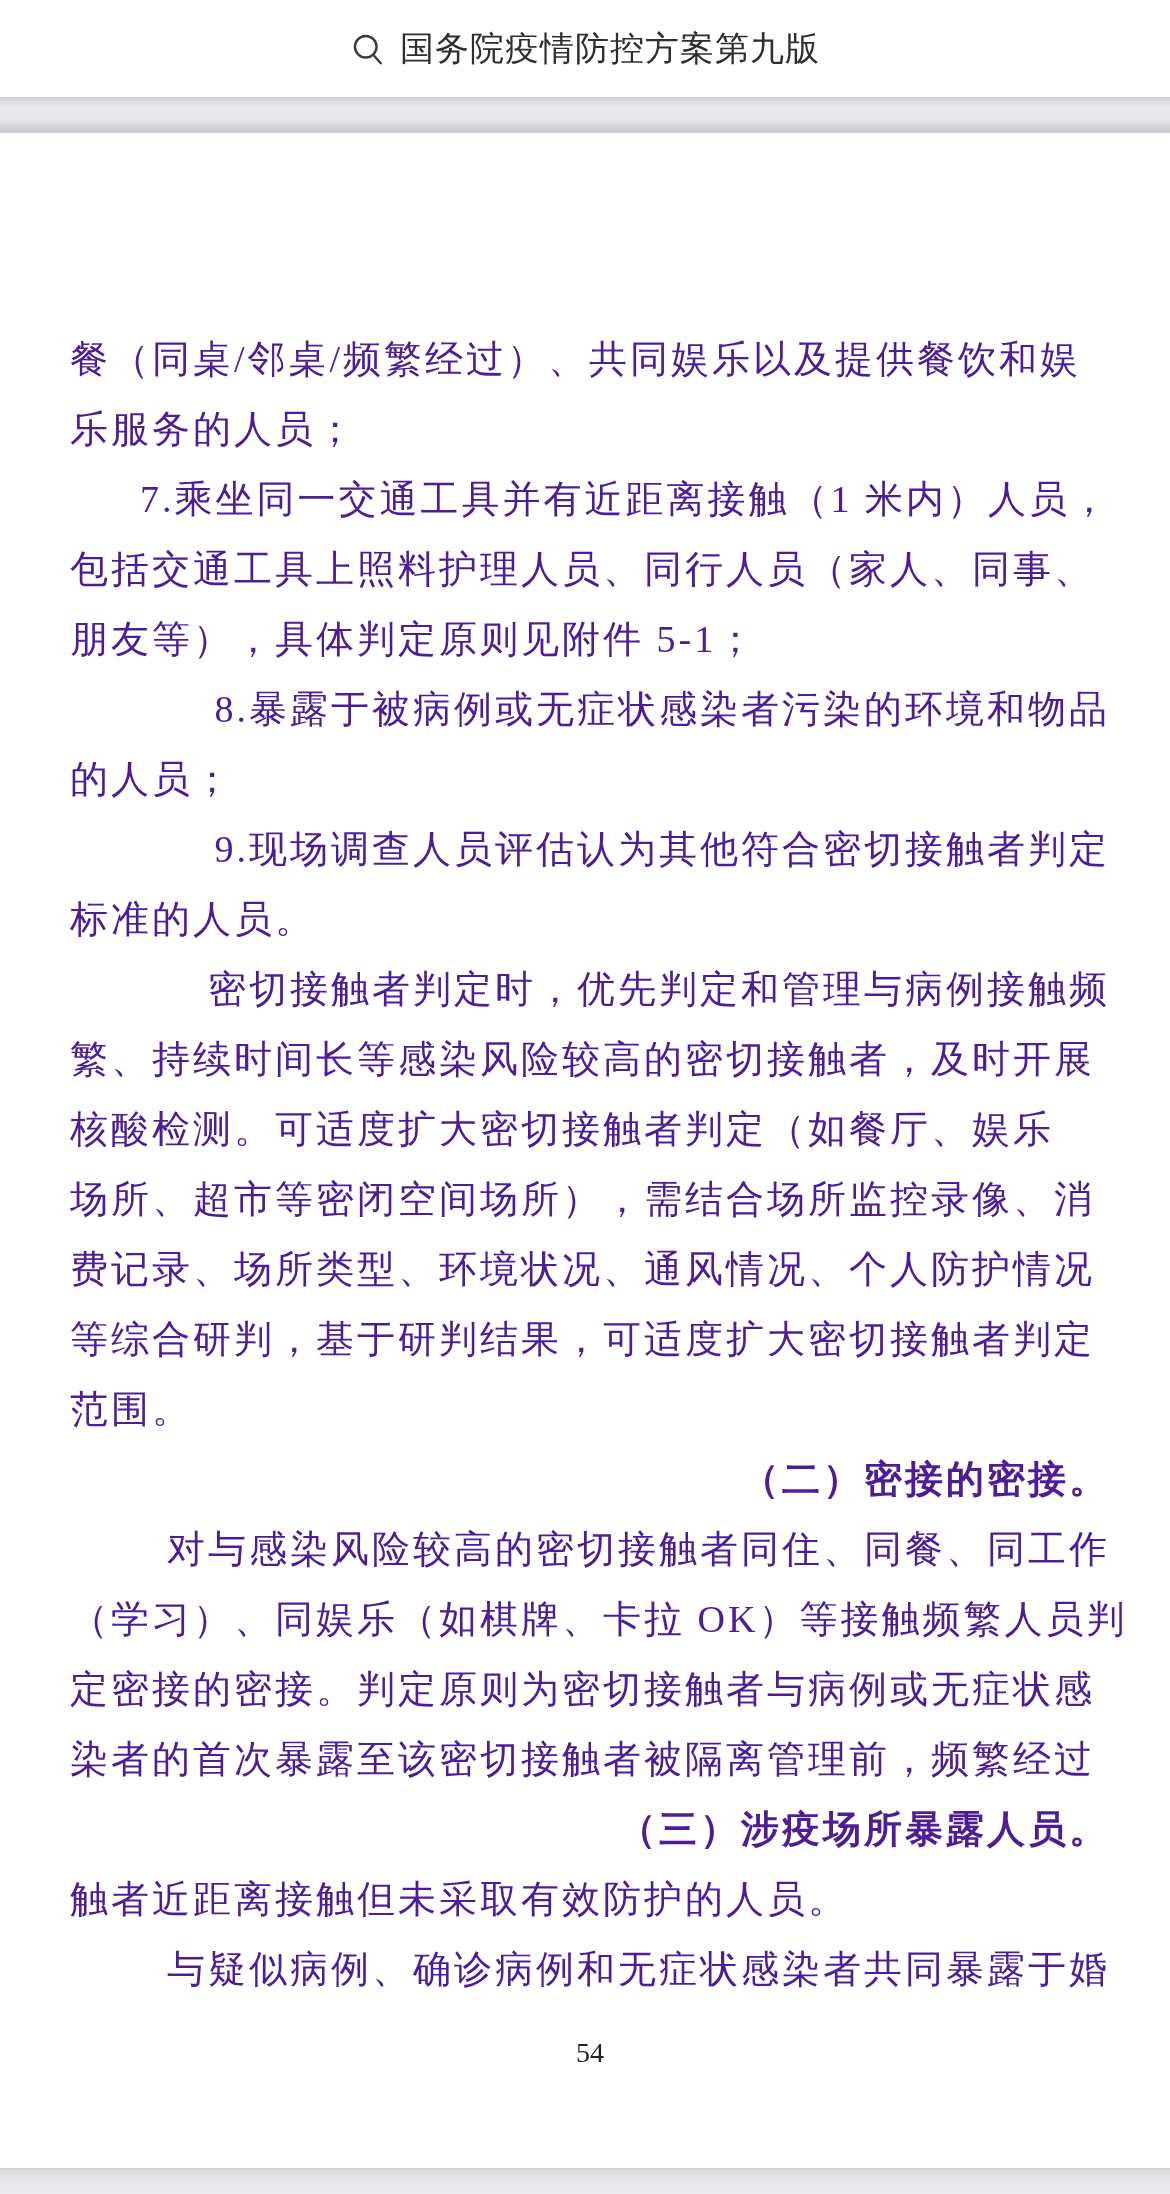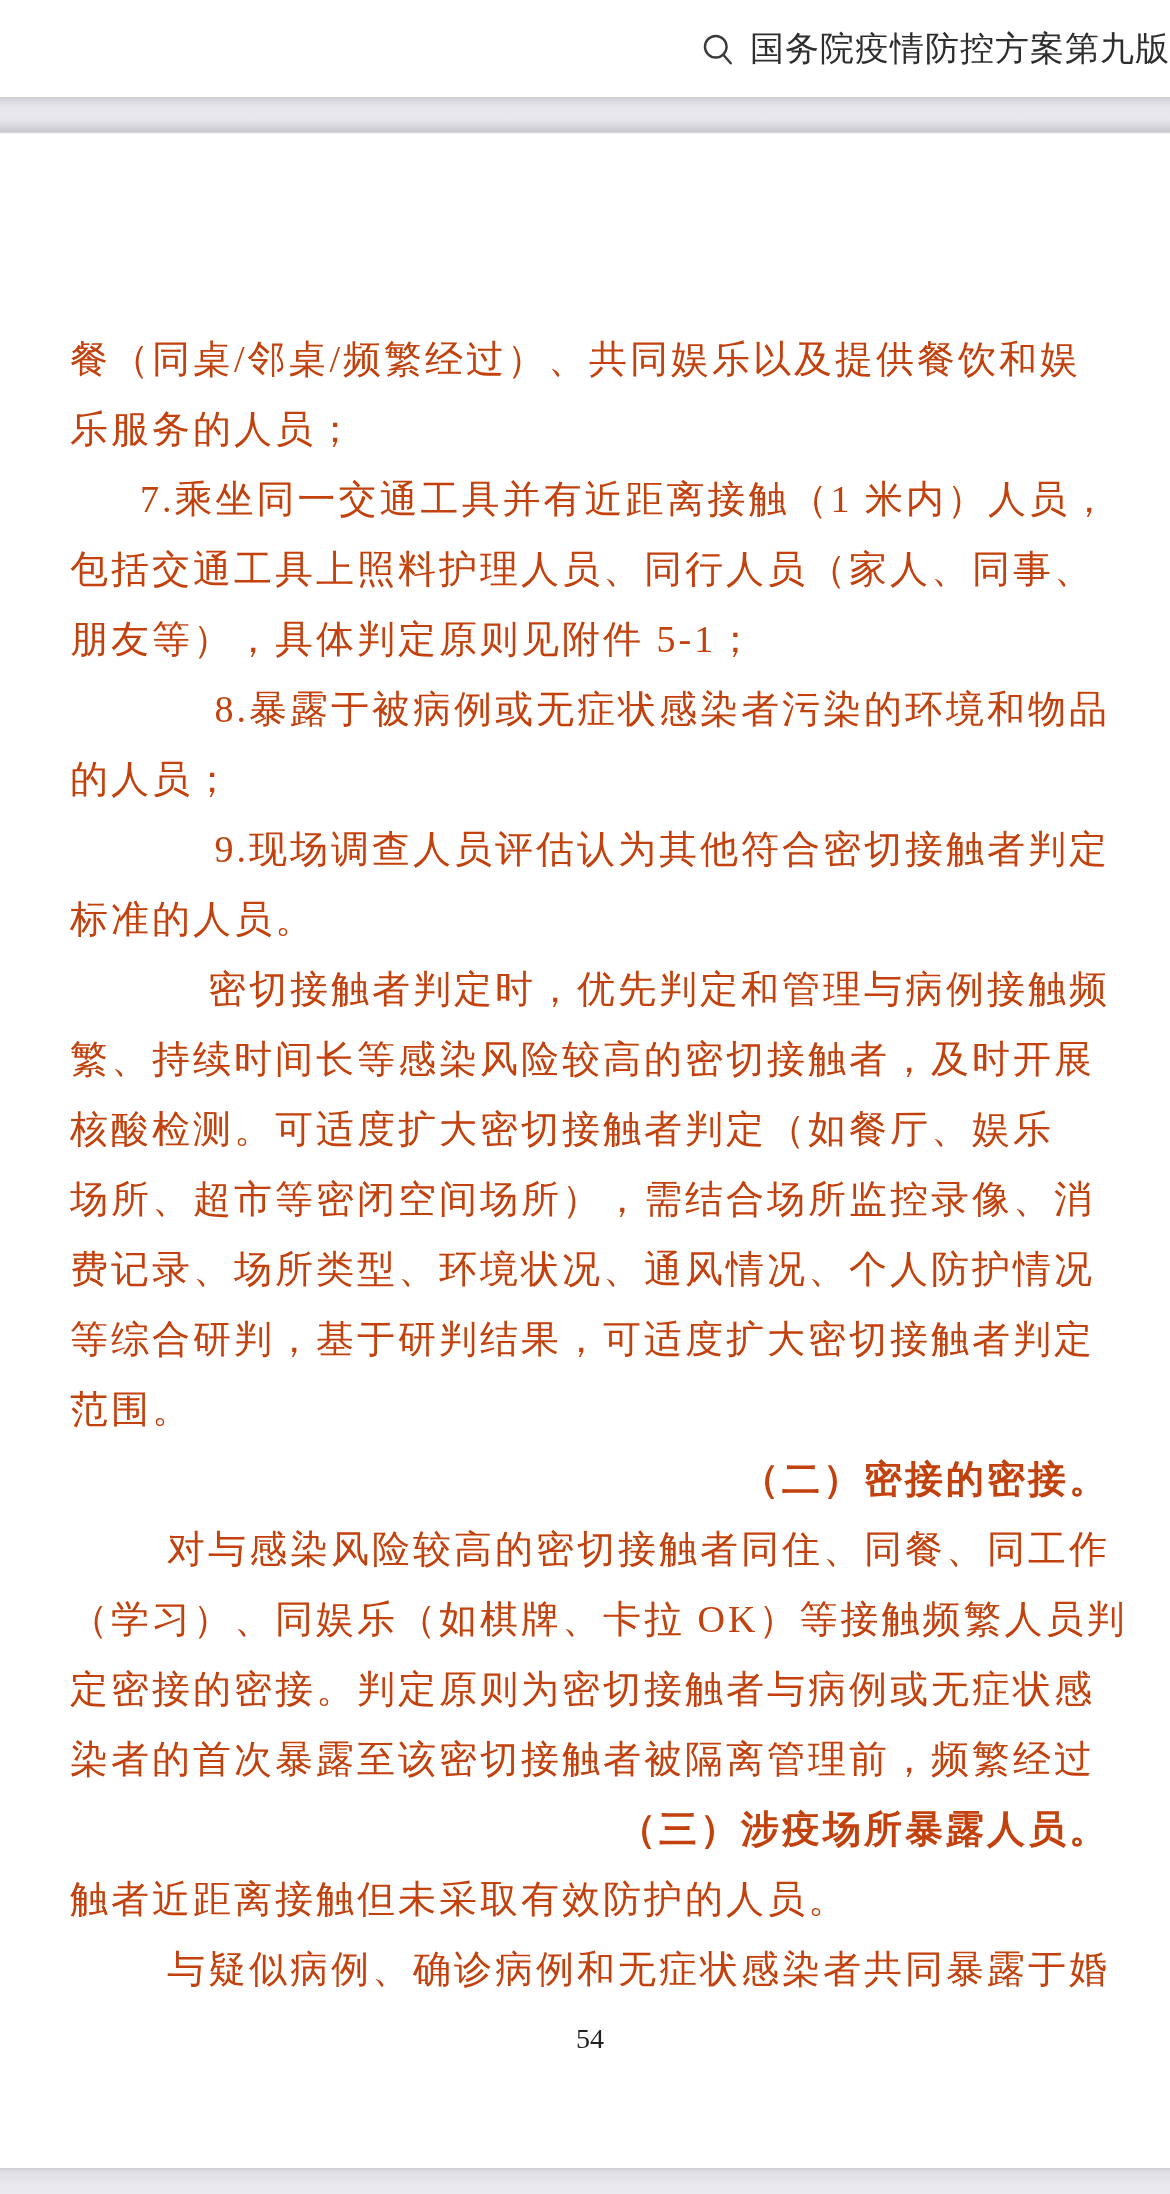--- a/index.html
+++ b/index.html
@@ -8,21 +8,21 @@
     background:#ffffff;
     font-family:"Liberation Serif","DejaVu Serif",serif;
   }
   .screen {
     position:relative; width:1170px; height:2194px;
     overflow:hidden; background:#ffffff;
   }
   
   .appbar {
     height:97px; background:#ffffff;
-    display:flex; align-items:center; justify-content:flex-end;
+    display:flex; align-items:center; justify-content:center;
     gap:14px;
   }
   .appbar .icon-wrap { display:flex; align-items:center; }
   .appbar-title {
     font-family:"Liberation Sans","DejaVu Sans",sans-serif;
     font-size:34px; color:#2e2e2e; letter-spacing:1px;
   }
   
   .band-top {
     height:36px;
@@ -36,26 +36,26 @@
   
   .page {
     height:2035px; background:#ffffff;
     box-sizing:border-box;
     padding:190px 60px 0 70px;
     border-top:1px solid #f2f2f4;
   }
   .line {
     height:70px; line-height:70px;
     font-size:38px; letter-spacing:3px;
-    color:#c2410c; white-space:nowrap;
+    color:#4c1d95; white-space:nowrap;
   }
   .ind  { text-indent:70px;text-align:right; }
   .bold { font-weight:bold; }
   .pagenum {
-    margin-top:18px; height:34px; line-height:34px;
+    margin-top:32px; height:34px; line-height:34px;
     text-align:center; font-size:28px; letter-spacing:0;
     color:#222222;
   }
 </style>
 </head>
 <body>
 
 <div class="screen">
 
   <div class="appbar">

